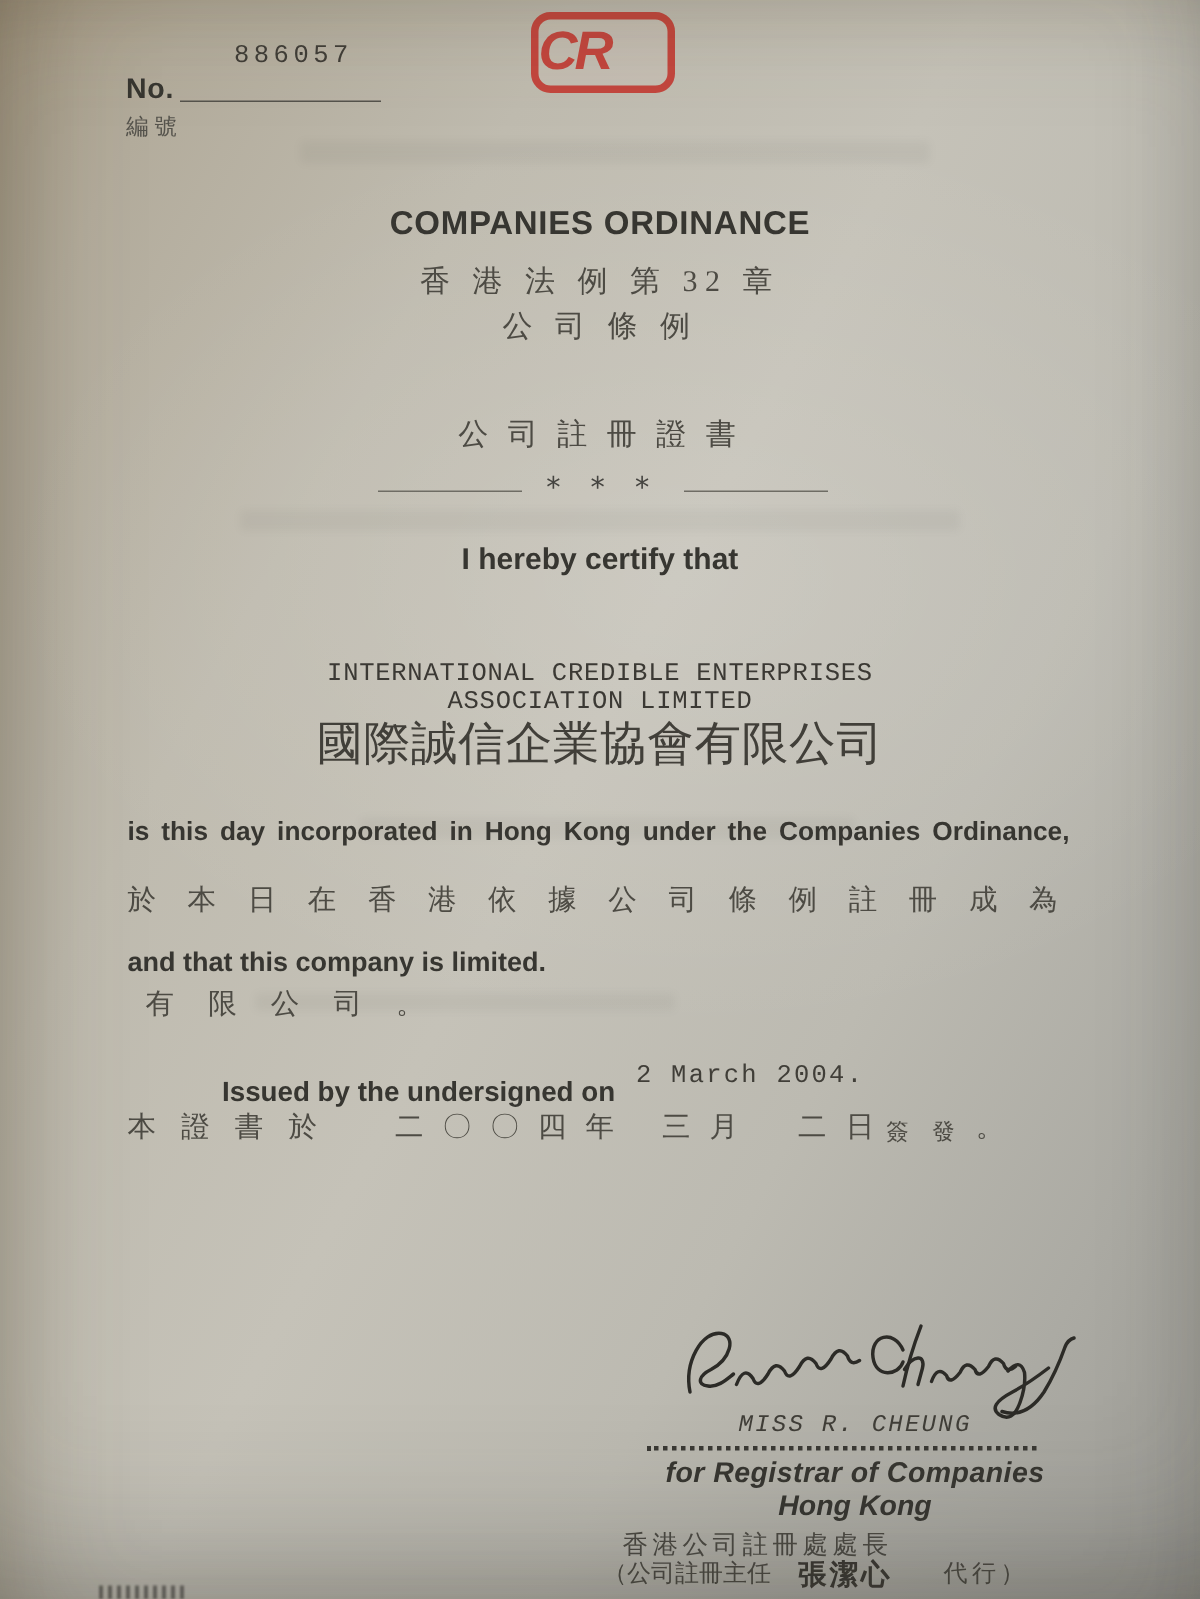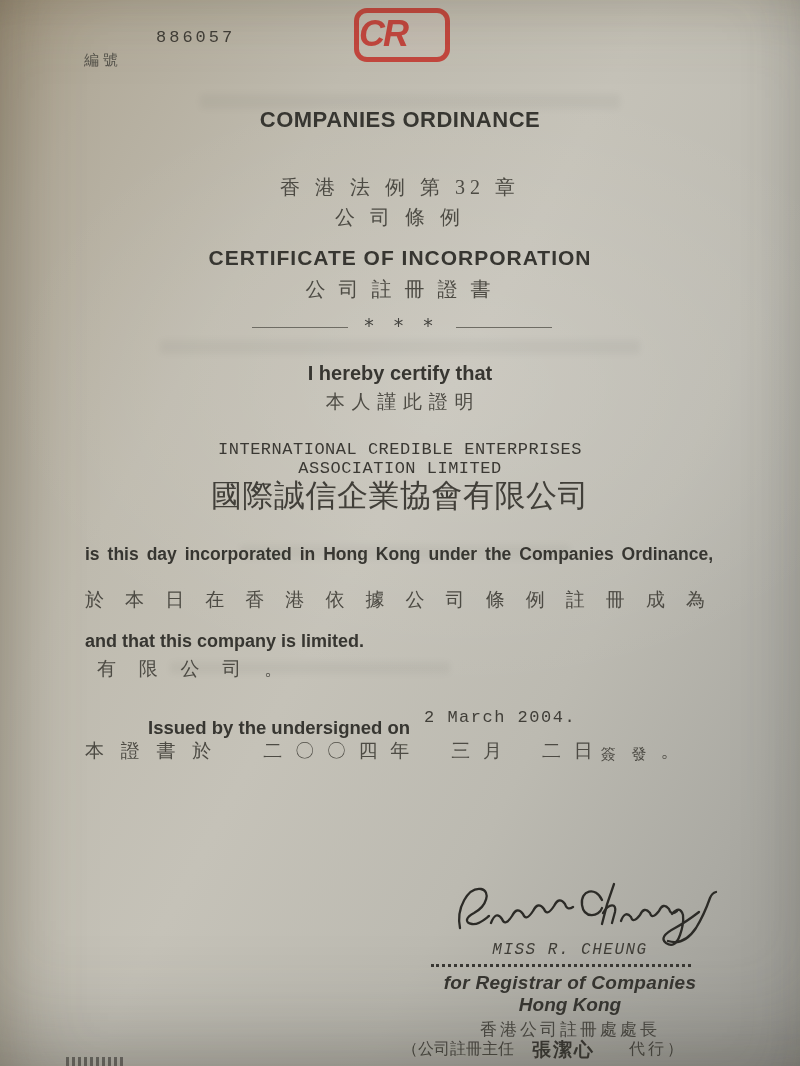--- a/index.html
+++ b/index.html
@@ -36,21 +36,21 @@
   #cr-logo {
     left:354px; top:8px; width:86px; height:44px;
     border:5px solid #c3463e; border-radius:13px;
     display:flex; align-items:center; justify-content:flex-start;
     background:rgba(235,205,200,0.10);
   }
   #cr-text { font-family:"Liberation Sans",sans-serif; font-weight:bold; font-style:italic;
     font-size:36px; color:#c3463e; letter-spacing:-2px; transform:translateY(-1px); }
 
   
-  #title-ordinance { top:107px; font-size:22px; letter-spacing:.5px; }
+  #title-ordinance { top:136px; font-size:22px; letter-spacing:.5px; }
   #title-chapter   { top:146px; font-size:22px; letter-spacing:.5px; }
   #title-cn1       { top:174px; font-size:20px; letter-spacing:5px; }
   #title-cn2       { top:204px; font-size:20px; letter-spacing:5px; }
   #cert-title-en   { top:246px; font-size:21px; letter-spacing:1px; }
   #cert-title-cn   { top:276px; font-size:20px; letter-spacing:4px; }
 
   #divider { left:252px; top:318px; width:300px; display:flex; align-items:center; }
   .div-line { flex:1; height:1px; background:#6e6c64; }
   #divider-stars { margin:0 16px; font-size:19px; color:#454440; letter-spacing:7px; line-height:1;
      font-family:"DejaVu Sans",sans-serif; transform:translateY(-2px); }
@@ -68,34 +68,34 @@
             text-align:justify; text-align-last:justify; }
 
   #ltd-en { left:85px; top:631px; font-size:18px; }
   #ltd-cn { left:97px; top:656px; font-size:19px; letter-spacing:9px; }
 
   #issued-en   { left:148px; top:717px; font-size:18.5px; }
   #issued-date { left:424px; top:708px; font-size:17px; letter-spacing:1.5px; }
   #issued-cn-row { left:85px; top:738px; display:flex; align-items:flex-end; font-size:19px; }
   #issued-cn-prefix { letter-spacing:6px; }
   #issued-cn-year   { margin-left:46px; letter-spacing:4px; }
-  #issued-cn-month  { margin-left:38px; letter-spacing:4px; }
+  #issued-cn-month  { margin-left:28px; letter-spacing:4px; }
   #issued-cn-day    { margin-left:36px; letter-spacing:4px; }
   #issued-cn-suffix { margin-left:4px; margin-top:6px; font-size:15px; letter-spacing:6px; }
   #issued-cn-period { margin-left:8px; }
 
   
   #signature-svg { left:444px; top:878px; }
   #signer-name { left:420px; top:941px; width:300px; text-align:center; font-size:16px; letter-spacing:1.5px;font-style:italic; }
   #dotted-line { left:431px; top:952px; width:260px; height:12px; border-bottom:3px dotted #3a3934; }
   #registrar-line1 { left:415px; top:972px; width:310px; text-align:center;
       font-size:19px; font-style:italic; letter-spacing:.3px; }
   #registrar-line2 { left:415px; top:994px; width:310px; text-align:center;
       font-size:19px; font-style:italic; }
-  #registrar-cn { left:415px; top:1018px; width:310px; text-align:center; font-size:17px; letter-spacing:3px; }
+  #registrar-cn { left:415px; top:1018px; width:310px; text-align:left; font-size:17px; letter-spacing:3px; }
   #deputy-row { left:402px; top:1039px; width:316px; display:flex; align-items:flex-start; font-size:16px; }
   #deputy-name { font-size:19px; color:#3c3a34; margin-left:18px; margin-top:-2px; letter-spacing:2px;
       font-weight:bold; }
   #deputy-suffix { margin-left:34px; letter-spacing:3px; }
 
   
   .ghost { position:absolute; background:#3f3f3a; opacity:.05; filter:blur(3px); border-radius:3px; }
   #ghost-1 { left:200px; top:94px;  width:420px; height:15px; }
   #ghost-2 { left:160px; top:340px; width:480px; height:14px; }
   #ghost-3 { left:240px; top:545px; width:330px; height:14px; }
@@ -109,41 +109,43 @@
 
 <div id="paper">
 
   <div class="ghost" id="ghost-1"></div>
   <div class="ghost" id="ghost-2"></div>
   <div class="ghost" id="ghost-3"></div>
   <div class="ghost" id="ghost-4"></div>
 
   <div class="abs" id="no-block">
     <div class="mono" id="serial">886057</div>
+    <div id="no-row">
+      <span class="sans-b" id="no-label">No.</span>
+      <span id="no-line"></span>
+    </div>
     <div class="cn" id="no-cn">編號</div>
   </div>
 
   <div class="abs" id="cr-logo">
     <span id="cr-text">CR</span>
   </div>
 
   <div class="centerline sans-b" id="title-ordinance">COMPANIES ORDINANCE</div>
   <div class="centerline cn" id="title-cn1">香 港 法 例 第 32 章</div>
   <div class="centerline cn" id="title-cn2">公 司 條 例</div>
-  <div class="centerline sans-b" id="cert-title-en">CERTIFICATE OF INCORPORATION</div>
   <div class="centerline cn" id="cert-title-cn">公 司 註 冊 證 書</div>
 
   <div class="abs" id="divider">
     <span class="div-line"></span>
     <span id="divider-stars">* * *</span>
     <span class="div-line"></span>
   </div>
 
   <div class="centerline sans-b" id="certify-en">I hereby certify that</div>
-  <div class="centerline cn" id="certify-cn">本 人 謹 此 證 明</div>
 
   <div class="centerline mono" id="company-en1">INTERNATIONAL CREDIBLE ENTERPRISES</div>
   <div class="centerline mono" id="company-en2">ASSOCIATION LIMITED</div>
   <div class="centerline cn" id="company-cn">國際誠信企業協會有限公司</div>
 
   <div class="abs sans-b" id="inc-en">is this day incorporated in Hong Kong under the Companies Ordinance,</div>
   <div class="abs cn" id="inc-cn">於 本 日 在 香 港 依 據 公 司 條 例 註 冊 成 為</div>
 
   <div class="abs sans-b" id="ltd-en">and that this company is limited.</div>
   <div class="abs cn" id="ltd-cn">有 限 公 司 。</div>

